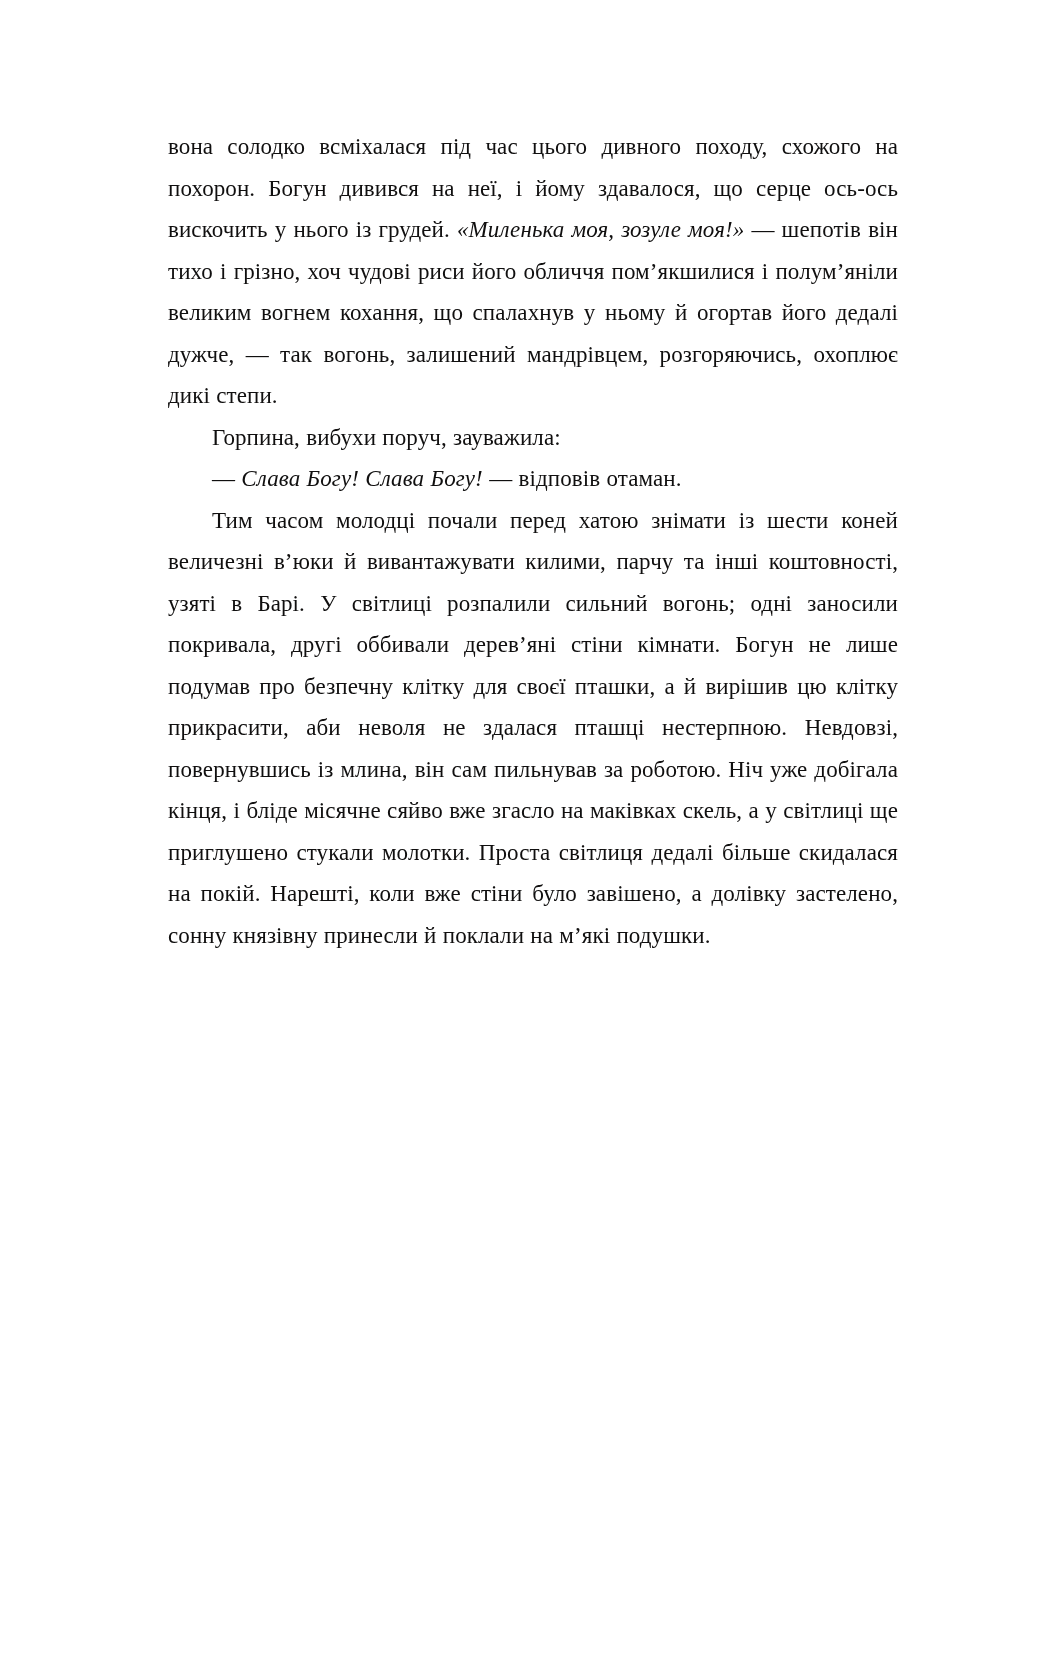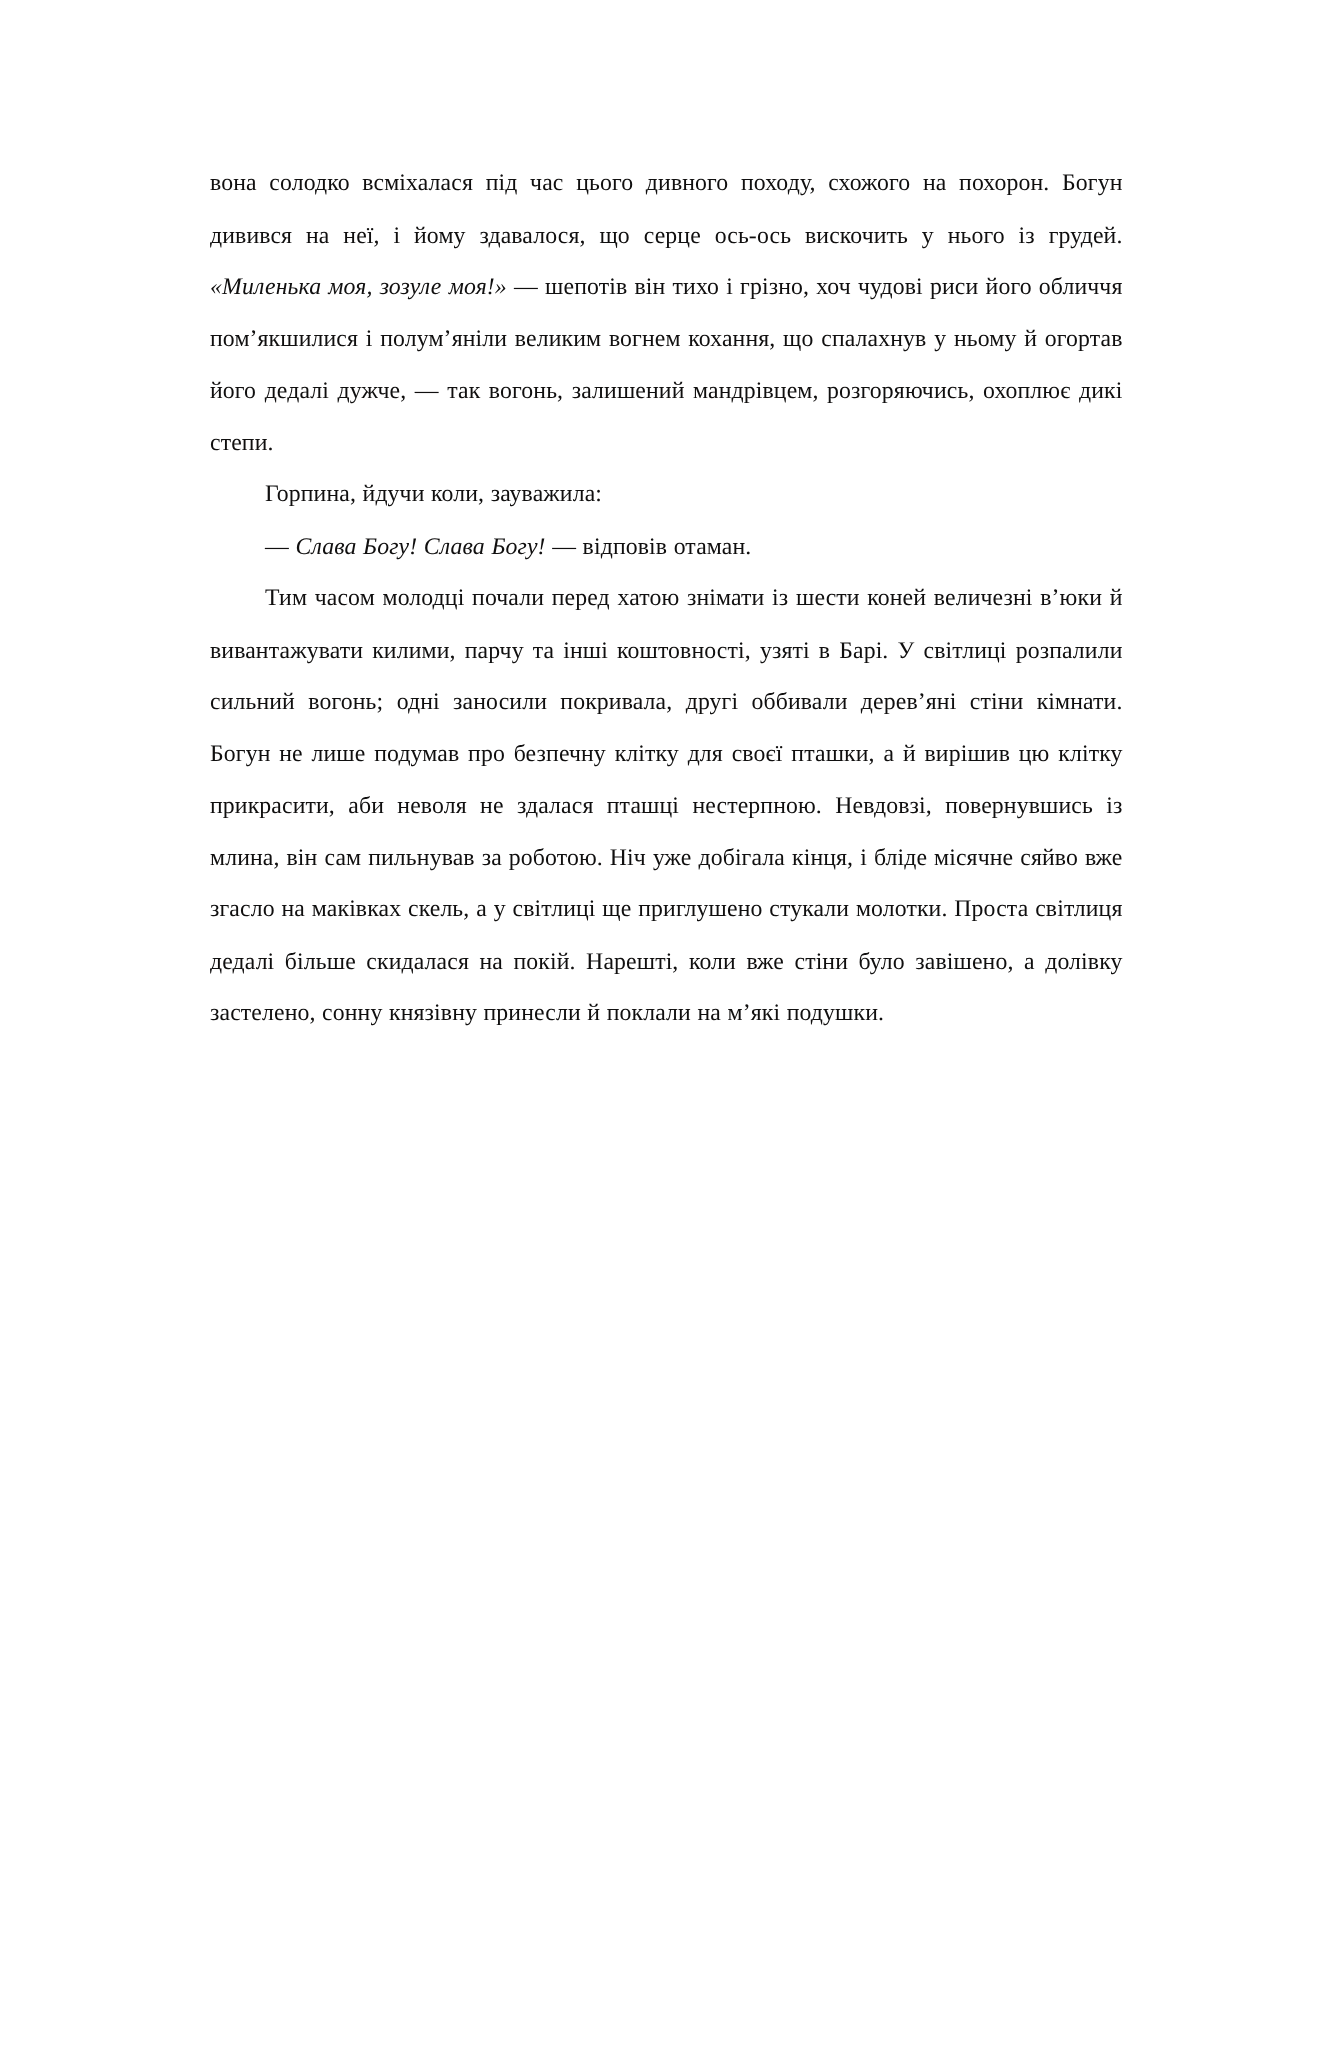--- a/index.html
+++ b/index.html
@@ -24,21 +24,21 @@
     background: #ffffff;
   }
   .text-column {
     position: absolute;
     left: 168px;
     top: 126px;
     width: 730px;
   }
   p.para {
     margin: 0;
-    font-size: 19px;
+    font-size: 23px;
     line-height: 41.5px;
     text-align: justify;
     text-justify: inter-word;
     letter-spacing: 0.1px;
     word-spacing: 0.4px;
     color: #100f0f;
   }
   p.para.indent {
     text-indent: 44px;
   }
@@ -46,17 +46,17 @@
     font-style: italic;
   }
 </style>
 </head>
 <body>
 
 <div class="page">
   <div class="text-column" id="text-column">
 
   <p class="para"><span>вона солодко всміхалася під час цього дивного походу, схожого на похорон. Богун дивився на неї, і йому здавалося, що серце ось-ось вискочить у нього із грудей. </span><em>«Миленька моя, зозуле моя!»</em><span> — шепотів він тихо і грізно, хоч чудові риси його обличчя пом’якшилися і полум’яніли великим вогнем кохання, що спалахнув у ньому й огортав його дедалі дужче, — так вогонь, залишений мандрівцем, розгоряючись, охоплює дикі степи.</span></p>
-      <p class="para indent"><span>Горпина, йдучи коли, зауважила:</span></p>
+      <p class="para indent"><span>Горпина, вибухи поруч, зауважила:</span></p>
       <p class="para indent"><span>— </span><em>Слава Богу! Слава Богу!</em><span> — відповів отаман.</span></p>
       <p class="para indent"><span>Тим часом молодці почали перед хатою знімати із шести коней величезні в’юки й вивантажувати килими, парчу та інші коштовності, узяті в Барі. У світлиці розпалили сильний вогонь; одні заносили покривала, другі оббивали дерев’яні стіни кімнати. Богун не лише подумав про безпечну клітку для своєї пташки, а й вирішив цю клітку прикрасити, аби неволя не здалася пташці нестерпною. Невдовзі, повернувшись із млина, він сам пильнував за роботою. Ніч уже добігала кінця, і бліде місячне сяйво вже згасло на маківках скель, а у світлиці ще приглушено стукали молотки. Проста світлиця дедалі більше скидалася на покій. Нарешті, коли вже стіни було завішено, а долівку застелено, сонну князівну принесли й поклали на м’які подушки.</span></p>
     </div>
 </div>
 
 </body></html>

